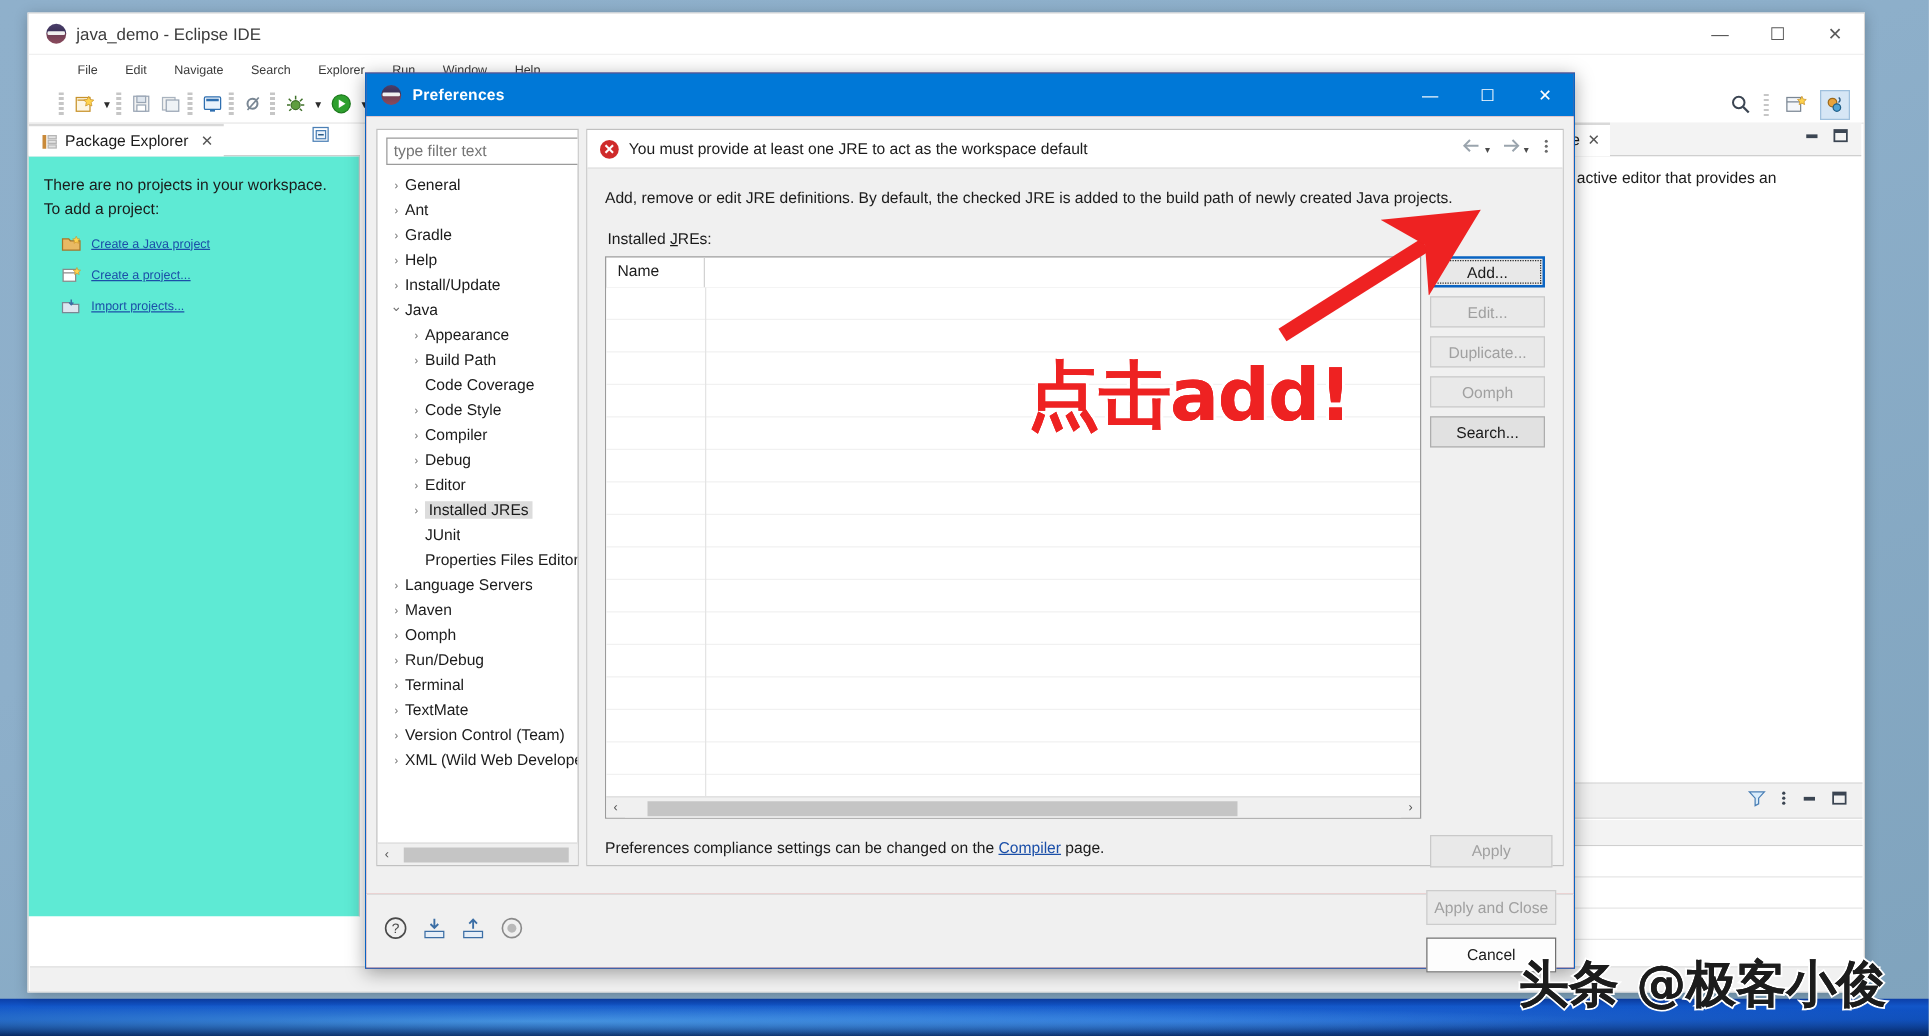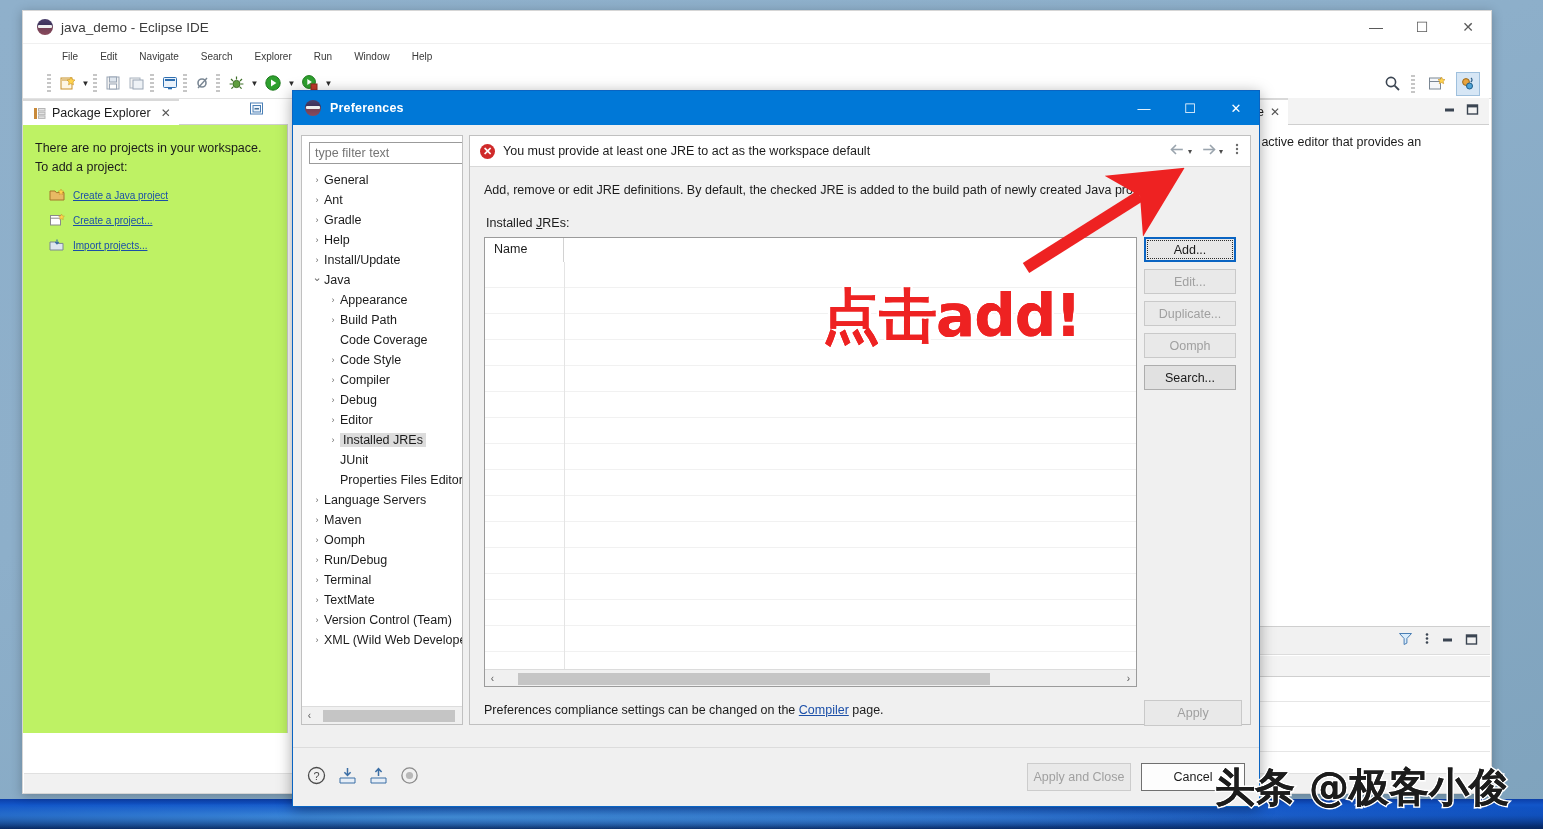--- a/index.html
+++ b/index.html
@@ -46,21 +46,21 @@
   .tb-caret{width:11px;height:22px;display:flex;align-items:center;justify-content:center;
     font-size:8px;color:#2b2b2b;}
 
   
   .pe-tabrow{height:25px;display:flex;background:#fff;
     border-bottom:1px solid #cfcfcf;width:265px;position:relative;}
   .pe-tab{display:flex;align-items:center;gap:6px;height:24px;padding:0 8px 0 10px;
     border-top:2px solid #d9d9d9;background:#fff;font-size:12.5px;color:#1b1b1b;}
   .pe-tab .x{font-size:12px;color:#555;margin-left:4px;}
   .pe-min{position:absolute;right:24px;bottom:4px;}
-  .pe-body{width:265px;height:608px;background:#bef264;border-right:1px solid #cfcfcf;
+  .pe-body{width:265px;height:608px;background:#5eead4;border-right:1px solid #cfcfcf;
     padding:14px 0 0 12px;box-sizing:border-box;}
   .pe-text{font-size:12.5px;color:#1b1b1b;line-height:19px;}
   .pe-link-row{display:flex;align-items:center;gap:8px;margin-top:11px;padding-left:14px;}
   .pe-link{font-size:10px;color:#1b4fa8;text-decoration:underline;}
 
   
   .right-pane{position:absolute;left:1219px;top:87px;width:247px;height:694px;background:#fff;}
   .rp-toolbar{position:absolute;left:1219px;top:58px;width:248px;height:29px;background:#fff;
     display:flex;align-items:center;justify-content:flex-end;gap:8px;padding-right:10px;
     box-sizing:border-box;}
@@ -77,21 +77,21 @@
     border-bottom:1px solid #cfcfcf;}
   .rp-rows{position:absolute;left:1219px;top:666px;width:248px;height:97px;background:#fff;}
   .rp-rows .r{height:24px;border-bottom:1px solid #e6e6e6;}
   .rp-status{position:absolute;left:1219px;top:763px;width:248px;height:18px;background:#f1f1f1;}
 
   .statusbar{position:absolute;left:1px;top:762px;width:1466px;height:19px;background:#f1f1f1;
     border-top:1px solid #e0e0e0;}
 
   
   #prefs{position:absolute;left:292px;top:58px;width:966px;height:715px;
-    background:#ef4444;border:1px solid #0a64c2;box-shadow:0 3px 14px rgba(0,0,0,.35);margin-top:32px;}
+    background:#ef4444;border:1px solid #0a64c2;box-shadow:0 3px 14px rgba(0,0,0,.35);}
   .dlg-title{height:34px;background:#0078d7;display:flex;align-items:center;
     padding-left:12px;color:#fff;}
   .dlg-title .t{font-size:12.5px;font-weight:bold;margin-left:9px;letter-spacing:.2px;}
   .dlg-ctrls{margin-left:auto;display:flex;}
   .dlg-btn{width:46px;height:34px;display:flex;align-items:center;justify-content:center;
     color:#fff;font-size:13px;}
 
   .dlg-body{display:flex;height:622px;background:#f0f0f0;}
   .tree-pane{width:184px;background:#fff;border:1px solid #c0c0c0;margin:10px 0 0 8px;
     box-sizing:border-box;height:590px;position:relative;overflow:hidden;}
@@ -149,21 +149,21 @@
   .apply-row{position:absolute;right:8px;bottom:-2px;}
   .apply-btn{width:98px;height:26px;}
 
   .dlg-footer{height:58px;background:#f0f0f0;border-top:1px solid #dcdcdc;
     display:flex;align-items:center;padding:0 14px;}
   .foot-icons{display:flex;align-items:center;gap:12px;}
   .fbtn{width:104px;height:28px;border:1px solid #adadad;background:#e1e1e1;font-size:12.5px;
     color:#1b1b1b;display:flex;align-items:center;justify-content:center;box-sizing:border-box;}
   .fbtn.disabled{color:#a0a0a0;background:#e9e9e9;border-color:#cccccc;}
   .fbtn.cancel{background:#fdfdfd;border:1px solid #707070;width:104px;}
-  .foot-right{margin-left:auto;display:flex;gap:10px;}
+  .foot-right{margin-left:auto;display:flex;gap:10px;flex-direction:column;}
 
   
   #anno{position:absolute;inset:0;pointer-events:none;}
   .anno-text{position:absolute;left:822px;top:278px;font-size:58px;font-weight:bold;
     color:#ee2222;font-family:"DejaVu Sans",sans-serif;letter-spacing:-1px;
     -webkit-text-stroke:5px #fff;paint-order:stroke fill;}
   .anno-text-fg{position:absolute;left:822px;top:278px;font-size:58px;font-weight:bold;
     color:#ee2222;font-family:"DejaVu Sans",sans-serif;letter-spacing:-1px;}
   .watermark{position:absolute;left:1215px;top:760px;font-size:40px;font-weight:bold;
     color:#1c1c1c;font-family:"DejaVu Sans",sans-serif;

